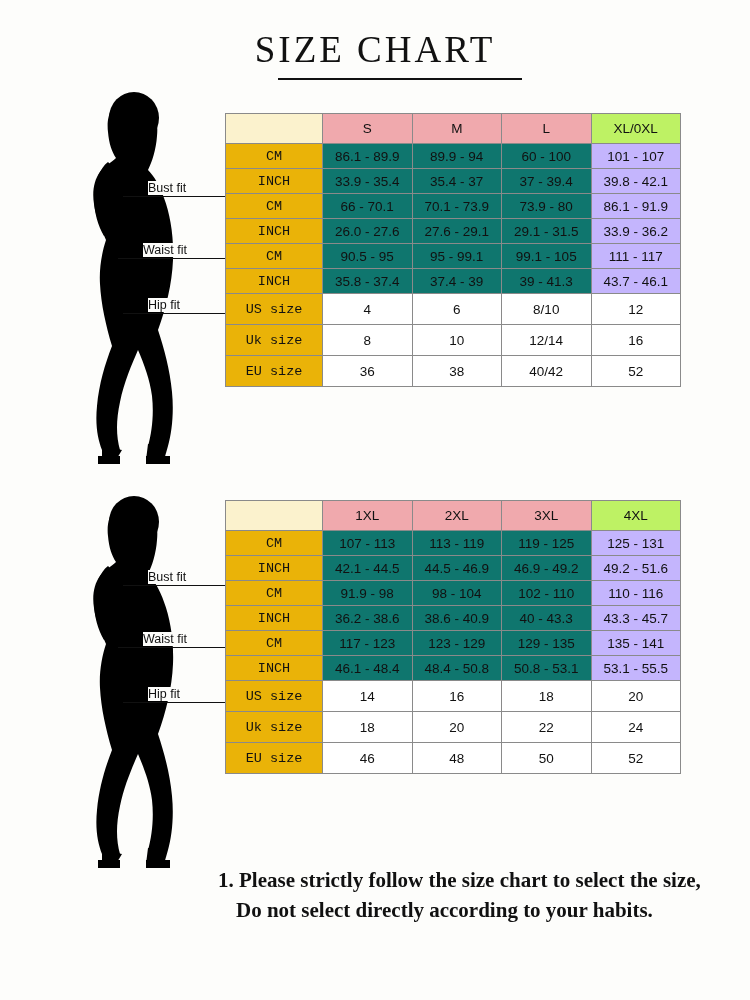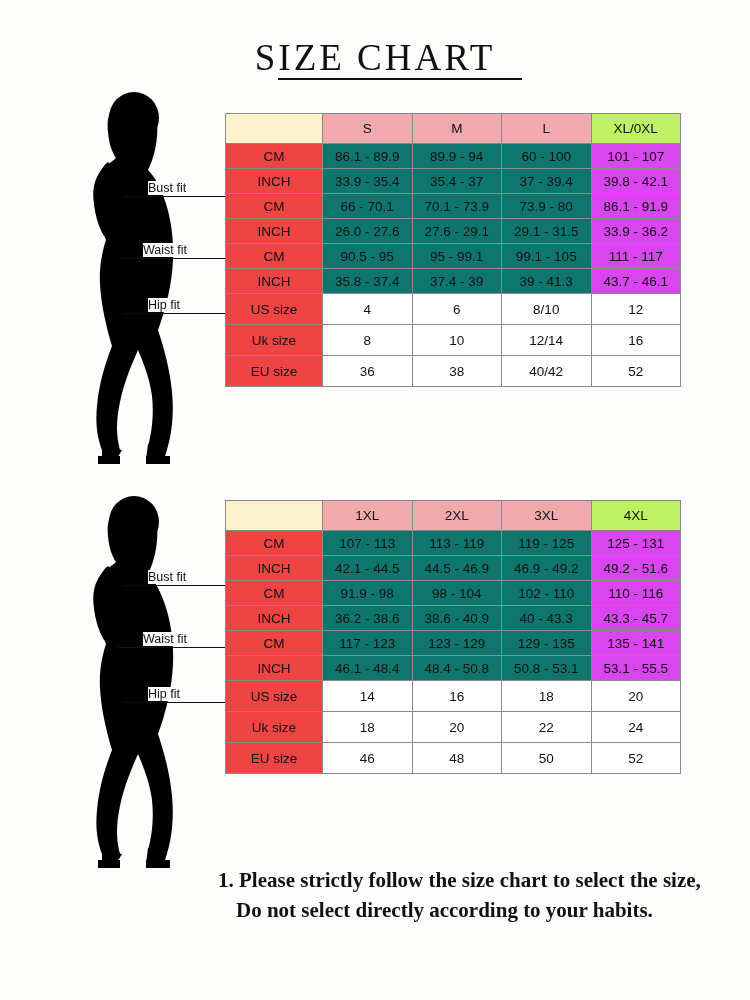--- a/index.html
+++ b/index.html
@@ -25,21 +25,20 @@
   .title {
     position: absolute;
     top: 28px;
     left: 0;
     width: 750px;
     text-align: center;
     font-size: 37px;
     letter-spacing: 3px;
     font-family: "Liberation Serif", serif;
     color: #111;
-    margin-top: 8px;
   }
   .title-rule {
     position: absolute;
     top: 78px;
     left: 278px;
     width: 244px;
     height: 2px;
     background: #111;
   }
 
@@ -91,23 +90,23 @@
   }
   .t1 { left: 225px; top: 113px; width: 455px; }
   .t2 { left: 225px; top: 500px; width: 455px; }
 
   col.c-lab { width: 97px; }
   col.c-val { width: 89.5px; }
 
   .hdr-label { background: #fbf2cd; }
   .hdr-size  { background: #f0a9ad; font-weight: bold; font-size: 17px; }
   .hdr-size-last { background: #bef264; font-weight: bold; font-size: 17px; }
-  .lab-cell  { background: #ef4444; font-size: 13px; }
+  .lab-cell  { background: #eab308; font-size: 13px; font-family: Liberation Mono, monospace; }
   .pink-cell { background: #0f766e; }
-  .cream-cell{ background: #d946ef; }
+  .cream-cell{ background: #c4b5fd; }
   .white-cell{ background: #ffffff; }
 
   
   .notes {
     position: absolute;
     left: 218px;
     top: 865px;
     width: 520px;
     font-family: "Liberation Serif", serif;
     font-size: 21px;

